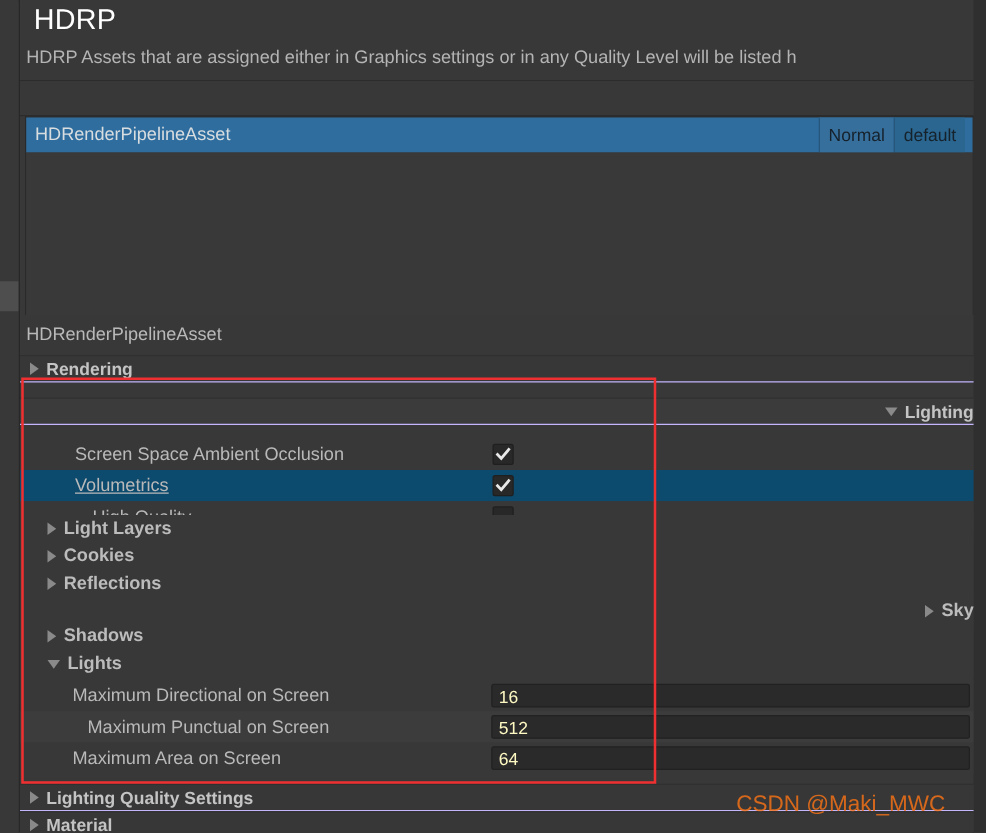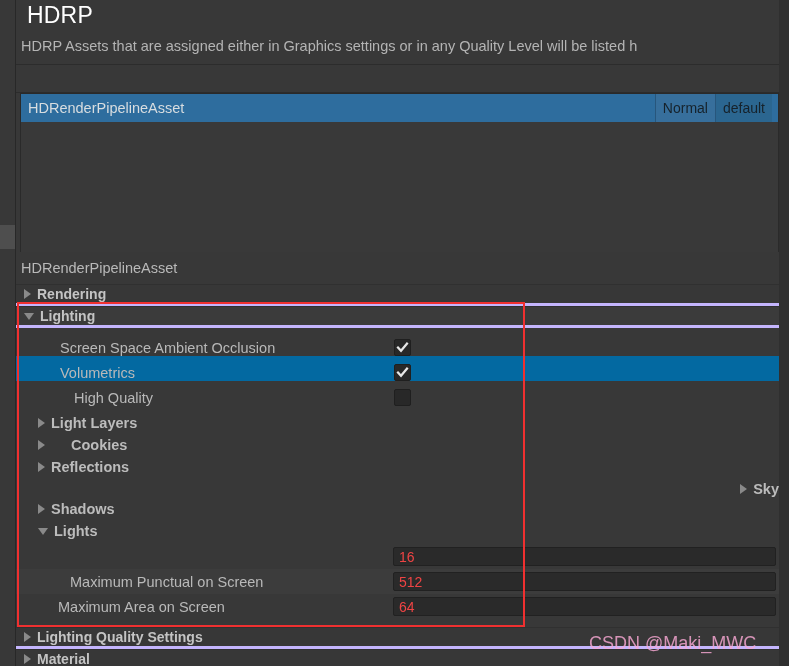--- a/index.html
+++ b/index.html
@@ -142,21 +142,21 @@
   }
 
   
   .frow {
     position: absolute;
     left: 0;
     width: 763px;
     height: 22px;
     box-sizing: border-box;
     border-top: 1px solid #303030;
-    border-bottom: 3px solid #c4b5fd;
+    border-bottom: 1px solid #c4b5fd;
     background: #3b3b3b;
     display: flex;
     align-items: center;
   }
   .frow.dark { background: #373737; }
   .frow-label {
     font-size: 14px;
     font-weight: bold;
     color: #c4c4c4;
     white-space: nowrap;
@@ -176,24 +176,25 @@
     border-color: #8a8a8a transparent transparent transparent;
   }
 
   
   .prow {
     position: absolute;
     left: 0;
     width: 763px;
     height: 25px;
     display: flex;
-    align-items: flex-end;
-    box-sizing: border-box;
-  }
-  .prow.stripe { background: #0369a1; }
+    align-items: center;
+    box-sizing: border-box;
+    margin-top: 20px;
+  }
+  .prow.stripe { background: #0c4a6e; text-decoration: underline; }
   .prow.plain  { background: #383838; }
   .prow-label {
     font-size: 14.5px;
     color: #b9b9b9;
     white-space: nowrap;
     flex: 0 0 auto;
   }
   .checkbox {
     position: absolute;
     left: 378px;
@@ -240,41 +241,41 @@
     width: 383px; height: 19px;
     background: #2a2a2a;
     border: 1px solid #212121;
     border-radius: 2px;
     box-sizing: border-box;
     display: flex;
     align-items: center;
   }
   .num-value {
     font-size: 14px;
-    color: #ef4444;
+    color: #fef9c3;
     margin-left: 5px;
   }
 
   
   .redbox {
     position: absolute;
     left: 17px; top: 302px;
     width: 508px; height: 325px;
     border: 2px solid #f03030;
     box-sizing: border-box;
     pointer-events: none;
     z-index: 50;
   }
 
   
   .watermark {
     position: absolute;
     left: 589px; top: 633px;
     font-size: 18px;
-    color: #f9a8d4;
+    color: #f97316;
     opacity: 0.82;
     white-space: nowrap;
     z-index: 60;
   }
 
   .top-edge {
     position: absolute;
     left: 0; top: 0;
     width: 789px; height: 2px;
     background: #2d2d2d;
@@ -310,21 +311,21 @@
       <div class="list-body"></div>
     </div>
 
     <div class="insp-name">HDRenderPipelineAsset</div>
 
     <div class="frow dark" style="top:284px;">
       <span class="arrow right"></span>
       <span class="frow-label">Rendering</span>
     </div>
 
-    <div class="frow" style="top:306px;">
+    <div class="frow" style="top:318px;justify-content:flex-end;">
       <span class="arrow down"></span>
       <span class="frow-label">Lighting</span>
     </div>
 
     <div class="prow plain" style="top:331px;">
       <span class="prow-label" style="margin-left:44px;">Screen Space Ambient Occlusion</span>
       <span class="checkbox">
         <svg width="15" height="15" viewBox="0 0 15 15">
           <path d="M3 7.6 L6 10.8 L12 3.6" stroke="#e8e8e8" stroke-width="2.2" fill="none" stroke-linecap="square"></path>
         </svg>
@@ -342,21 +343,21 @@
 
     <div class="prow plain" style="top:381px;">
       <span class="prow-label" style="margin-left:58px;">High Quality</span>
       <span class="checkbox"></span>
     </div>
 
     <div class="subrow" style="top:412px;">
       <span class="arrow right"></span>
       <span class="subrow-label">Light Layers</span>
     </div>
-    <div class="subrow" style="top:434px;gap:20px;">
+    <div class="subrow" style="top:434px;">
       <span class="arrow right"></span>
       <span class="subrow-label">Cookies</span>
     </div>
     <div class="subrow" style="top:456px;">
       <span class="arrow right"></span>
       <span class="subrow-label">Reflections</span>
     </div>
     <div class="subrow" style="top:478px;justify-content:flex-end;">
       <span class="arrow right"></span>
       <span class="subrow-label">Sky</span>
@@ -364,20 +365,21 @@
     <div class="subrow" style="top:498px;">
       <span class="arrow right"></span>
       <span class="subrow-label">Shadows</span>
     </div>
     <div class="subrow" style="top:520px;">
       <span class="arrow down"></span>
       <span class="subrow-label">Lights</span>
     </div>
 
     <div class="nrow" style="top:544px;">
+      <span class="prow-label" style="margin-left:42px;">Maximum Directional on Screen</span>
       <span class="num-field">
         <span class="num-value">16</span>
       </span>
     </div>
     <div class="nrow stripe" style="top:569px;">
       <span class="prow-label" style="margin-left:54px;">Maximum Punctual on Screen</span>
       <span class="num-field">
         <span class="num-value">512</span>
       </span>
     </div>

